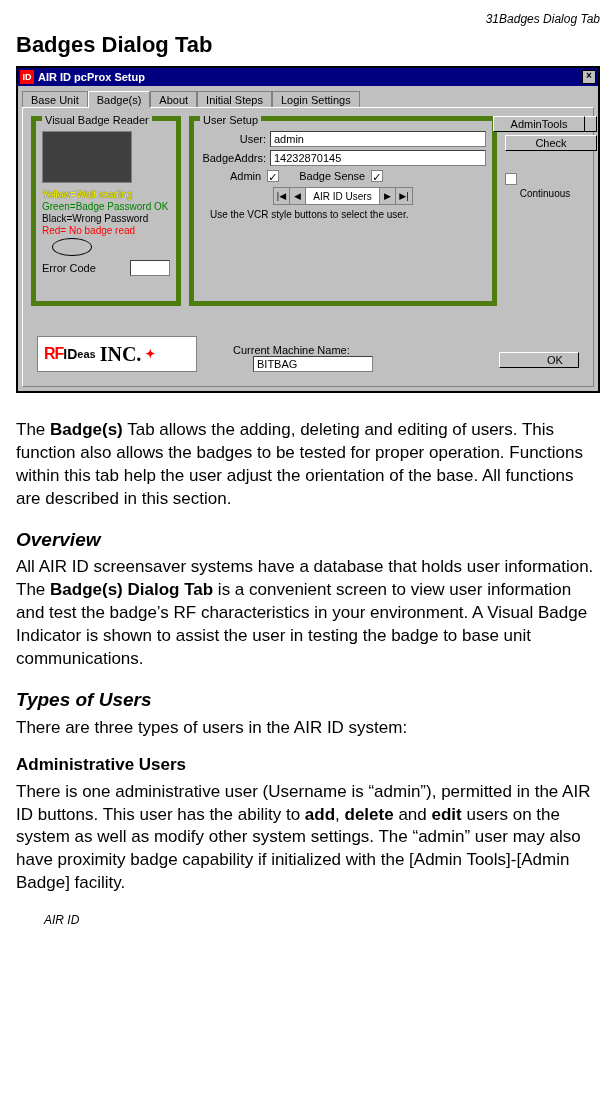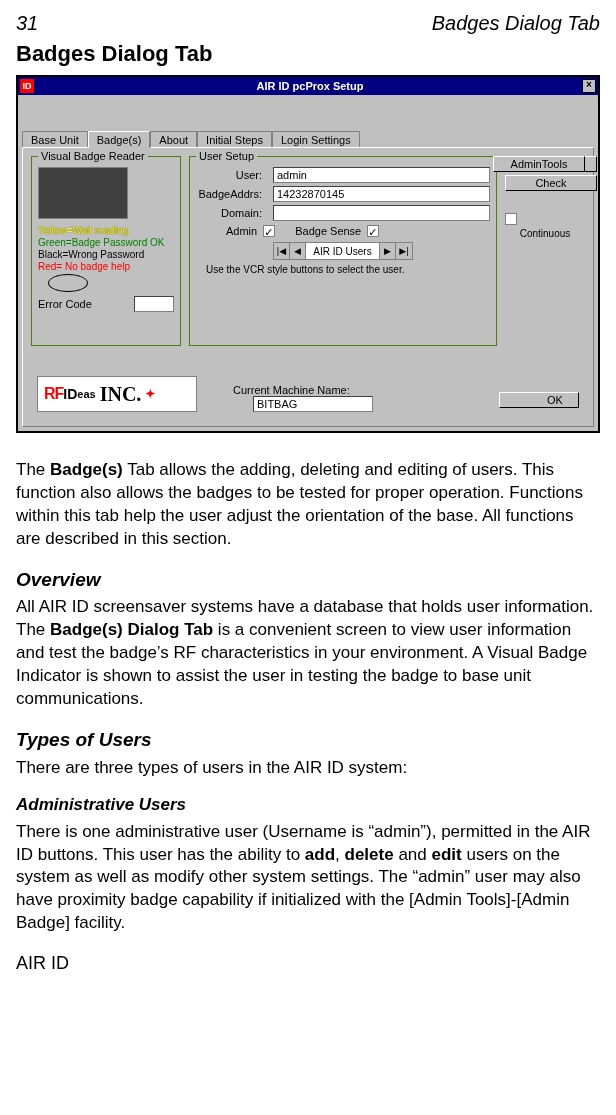--- a/index.html
+++ b/index.html
@@ -9,23 +9,23 @@
     font-family: Arial, Helvetica, sans-serif;
     background: #fff;
     color: #000;
     width: 616px;
   }
   .page {
     padding: 12px 16px 16px 16px;
   }
   .header-row {
     display: flex;
-    justify-content: space-between;
+    justify-content: flex-end;
     font-style: italic;
-    font-size: 20px;
+    font-size: 12px;
     margin-bottom: 6px;
   }
   .page-title {
     font-size: 22px;
     font-weight: bold;
     margin-bottom: 8px;
   }
   
   .win {
     border: 2px solid #000;
@@ -45,36 +45,35 @@
     width: 14px; height: 14px;
     background: #ff0000;
     margin-right: 4px;
     display: inline-flex;
     align-items: center;
     justify-content: center;
     font-size: 9px;
     font-weight: bold;
     color: #fff;
   }
-  .titlebar .ttext { flex: 1; font-weight: bold; font-size: 11px; text-align: center; }
+  .titlebar .ttext { flex: 1; font-weight: bold; font-size: 11px; }
   .titlebar .closebtn {
     width: 14px; height: 14px;
     background: #c0c0c0;
     border: 1px solid #000;
     color: #000;
     font-weight: bold;
     font-size: 10px;
     line-height: 10px;
     text-align: center;
   }
   .tabs {
     display: flex;
     padding: 4px 4px 0 4px;
     gap: 0;
-    margin-top: 31px;
   }
   .tab {
     border: 1px solid #808080;
     border-bottom: none;
     padding: 2px 8px;
     background: #c0c0c0;
     font-size: 11px;
     position: relative;
     top: 1px;
   }
@@ -87,32 +86,32 @@
     margin: 0 4px 4px 4px;
     border: 1px solid #808080;
     border-top-color: #fff;
     border-left-color: #fff;
     padding: 8px;
     min-height: 280px;
     position: relative;
   }
   .groupbox {
     position: relative;
-    border: 1px solid #4d7c0f;
+    border: 5px solid #4d7c0f;
     padding: 10px 6px 6px 6px;
   }
   .groupbox > .legend {
     position: absolute;
     top: -7px;
     left: 6px;
     background: #c0c0c0;
     padding: 0 3px;
     font-size: 11px;
   }
-  .row { display: flex; align-items: center; margin-bottom: 3px; gap: 7px; }
+  .row { display: flex; align-items: center; margin-bottom: 3px; }
   .lbl { text-align: right; padding-right: 4px; font-size: 11px; }
   .tfield {
     background: #fff;
     border: 1px solid #808080;
     border-top-color: #404040;
     border-left-color: #404040;
     height: 16px;
     padding: 1px 3px;
     font-size: 11px;
     flex: 1;
@@ -181,22 +180,22 @@
     padding: 0 6px;
     font-weight: bold;
   }
   .logo-rf { color: #ff0000; font-size: 16px; letter-spacing: -1px; }
   .logo-id { color: #000; font-size: 14px; }
   .logo-inc { color: #000; font-size: 20px; font-family: serif; font-weight: bold; margin-left: 4px; }
   .logo-flag { color: #ff0000; font-size: 12px; margin-left: 4px; }
   .body-text { font-size: 17px; line-height: 1.35; margin-top: 26px; }
   .body-text p { margin: 0 0 14px 0; }
   .h2 { font-size: 19px; font-weight: bold; font-style: italic; margin: 16px 0 4px 0; }
-  .h3 { font-size: 17px; font-weight: bold; margin: 14px 0 4px 0; font-style: italic; }
-  .footer { font-size: 18px; margin-top: 18px; }
+  .h3 { font-size: 17px; font-weight: bold; margin: 14px 0 4px 0; }
+  .footer { font-style: italic; font-size: 12px; margin-top: 18px; margin-left: 28px; }
 </style>
 </head>
 <body>
 
 <div class="page">
   <div class="header-row">
     <span>31</span>
     <span>Badges Dialog Tab</span>
   </div>
 
@@ -219,42 +218,38 @@
 
     <div class="tabpanel">
       <div style="display:flex; gap:8px;">
 
         <div class="groupbox" style="width:150px; height:190px;">
           <div class="legend">Visual Badge Reader</div>
           <div class="badge-preview"></div>
           <div class="status-line yellow">Yellow=Wait reading</div>
           <div class="status-line green">Green=Badge Password OK</div>
           <div class="status-line black">Black=Wrong Password</div>
-          <div class="status-line red">Red= No badge help</div>
+          <div class="status-line red">Red= No badge read</div>
           <div class="ellipse"></div>
           <div class="row">
             <span class="lbl" style="flex:1;text-align:left;">Error Code</span>
             <span class="tfield" style="width:40px;flex:none;"></span>
           </div>
         </div>
 
         <div class="groupbox" style="flex:1; height:190px;">
           <div class="legend">User Setup</div>
 
           <div class="row">
             <span class="lbl" style="width:70px;">User:</span>
             <span class="tfield">admin</span>
           </div>
           <div class="row">
             <span class="lbl" style="width:70px;">BadgeAddrs:</span>
             <span class="tfield">14232870145</span>
-          </div>
-          <div class="row">
-            <span class="lbl" style="width:70px;">Domain:</span>
-            <span class="tfield"></span>
           </div>
           <div class="row" style="justify-content:flex-start; gap:6px; padding-left:30px; margin-top:4px;">
             <span>Admin</span>
             <span class="chk">✓</span>
             <span style="width:8px;"></span>
             <span>Badge Sense</span>
             <span class="chk">✓</span>
           </div>
           <div style="display:flex; justify-content:center;">
             <div class="vcr">

